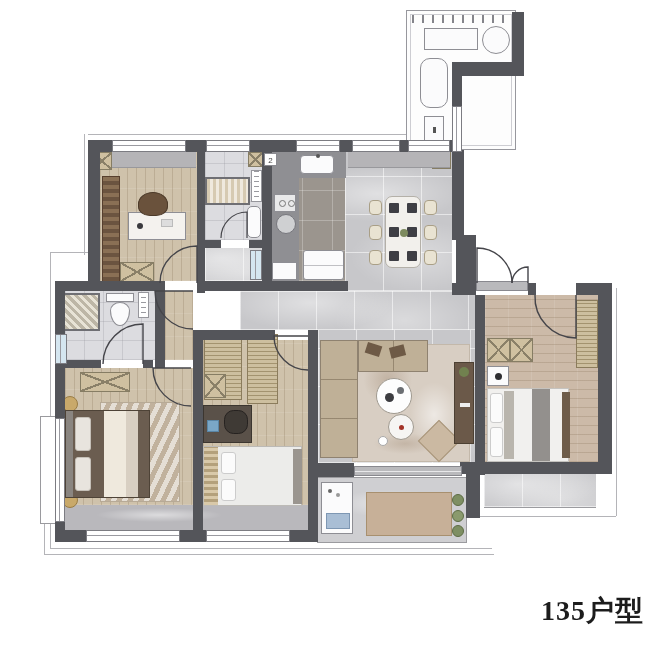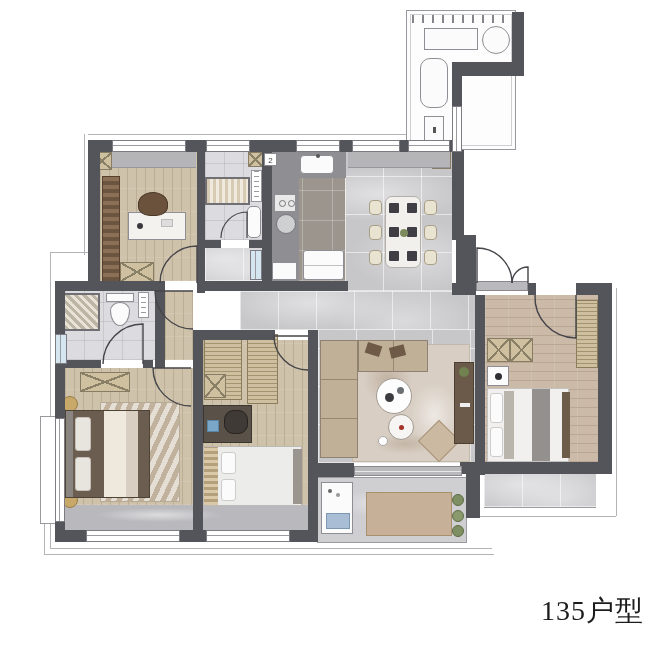--- a/index.html
+++ b/index.html
@@ -41,21 +41,21 @@
   .xbox::before,.xbox::after{content:"";position:absolute;inset:0;}
   .xbox::before{background:linear-gradient(to bottom right,transparent calc(50% - 1px),#8a8068 calc(50% - 1px),#8a8068 calc(50% + 1px),transparent calc(50% + 1px));}
   .xbox::after{background:linear-gradient(to bottom left,transparent calc(50% - 1px),#8a8068 calc(50% - 1px),#8a8068 calc(50% + 1px),transparent calc(50% + 1px));}
   .slath{background:repeating-linear-gradient(0deg,#cdbf9f 0 3px,#a3936f 3px 4px);border:1px solid #8b7c5c;}
   .shower1{background:repeating-linear-gradient(90deg,#d6cab2 0 3px,#efe9de 3px 6px);border:2px solid #6f6f74;}
   .shower2{background:repeating-linear-gradient(45deg,#bdb6a6 0 3px,#e8e3d6 3px 6px);border:2px solid #6f6f74;}
   .towel{background:#ffffff;border:1px solid #96969c;background-image:repeating-linear-gradient(0deg,transparent 0 4px,#9a9aa0 4px 5px);background-size:60% 100%;background-repeat:no-repeat;background-position:center;}
   .round{border-radius:50%;}
   svg.arcs{position:absolute;left:0;top:0;z-index:40;pointer-events:none;}
   #title{position:absolute;left:541px;top:592px;z-index:50;
-     font-family:"Liberation Serif",serif;font-weight:400;font-size:28px;color:#1c1c1c;letter-spacing:1px;}
+     font-family:"Liberation Serif",serif;font-weight:700;font-size:28px;color:#1c1c1c;letter-spacing:1px;}
   #kmark{position:absolute;left:264px;top:153px;width:13px;height:13px;background:#fff;border:1px solid #8a8a90;
      font-size:8px;line-height:13px;text-align:center;color:#444;z-index:36;}
 </style>
 </head>
 <body>
 
 <div id="stage">
 
   <div class="a oline" style="left:88px;top:134px;width:374px;height:1px;"></div>
   <div class="a oline" style="left:84px;top:134px;width:1px;height:121px;"></div>

